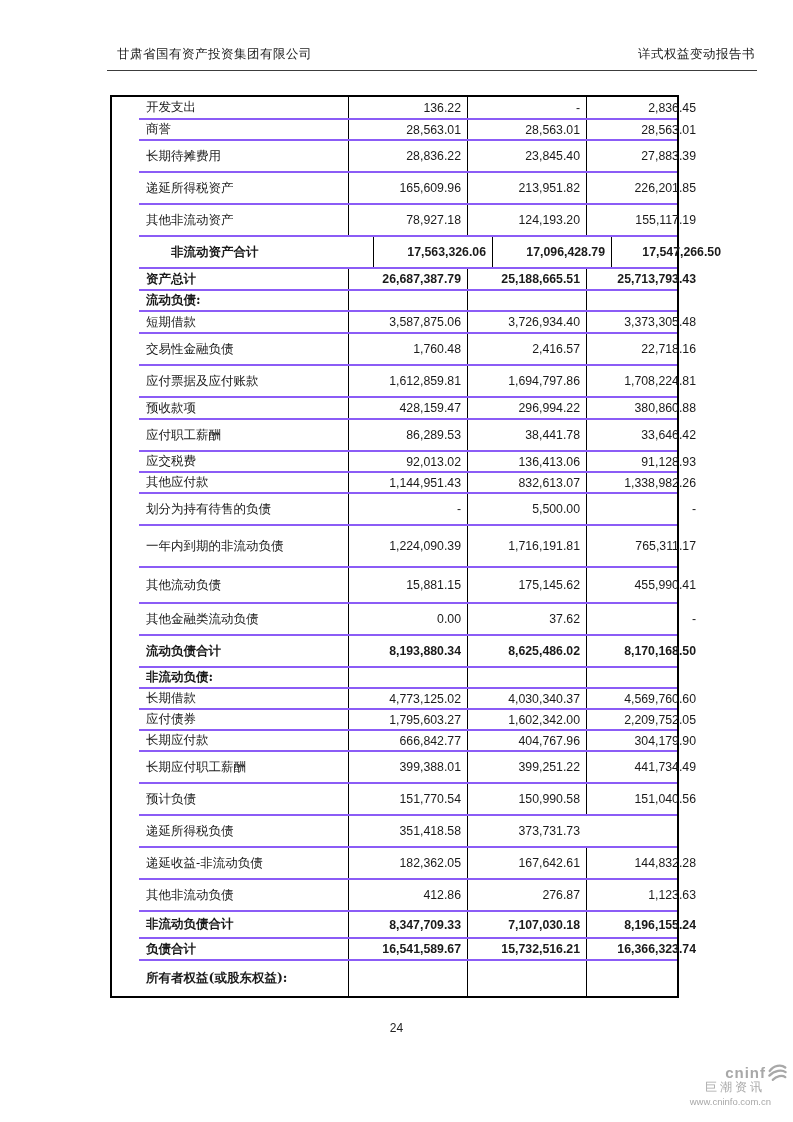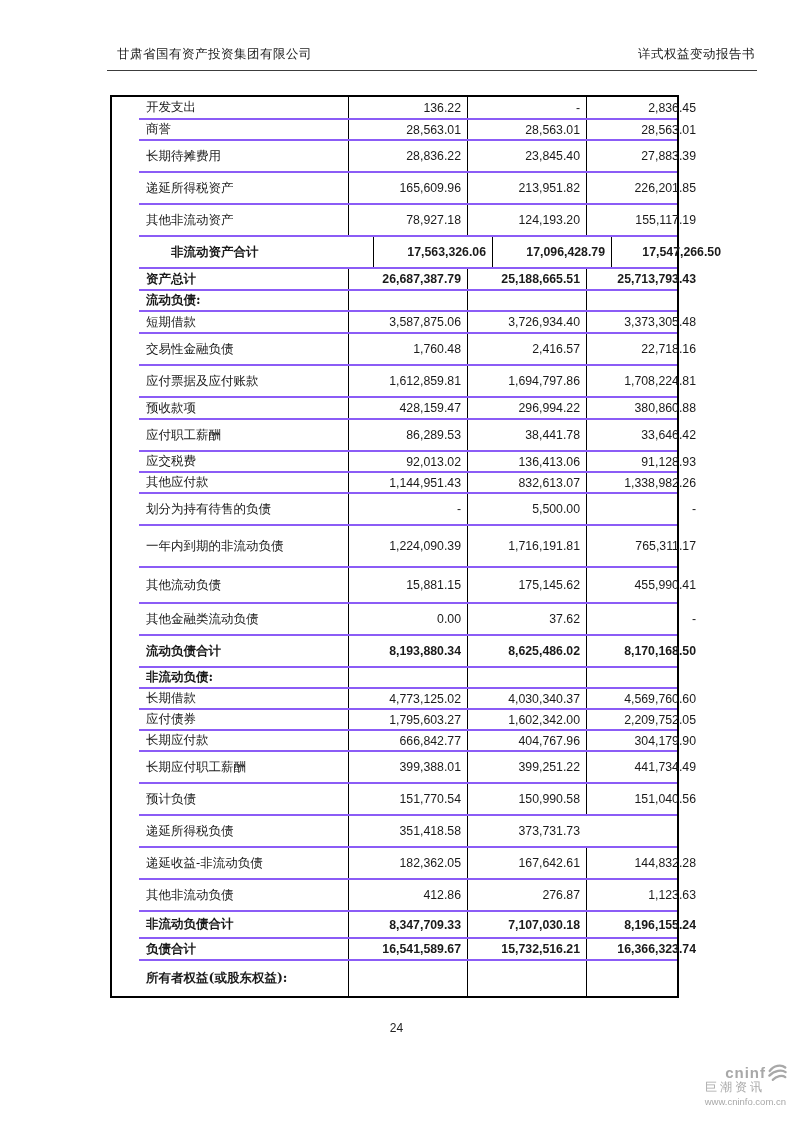--- a/index.html
+++ b/index.html
@@ -76,21 +76,21 @@
   }
   .logo-brand{
     font-weight:700;font-size:15px;letter-spacing:1px;color:#a8a8a8;
   }
   .logo-swirl{margin-left:2px;display:block;}
   .logo-cn{
     font-size:12px;letter-spacing:3px;color:#a8a8a8;
     margin:0 24px 0 0;
   }
   .logo-url{
-    font-size:9.5px;color:#a8a8a8;margin-top:2px;margin-right:3px;
+    font-size:9.5px;color:#a8a8a8;margin-top:2px;margin-right:18px;
   }
 </style>
 </head>
 <body>
 
 <div class="page">
 
   <div class="doc-header">
     <div class="doc-header-row">
       <span>甘肃省国有资产投资集团有限公司</span>

